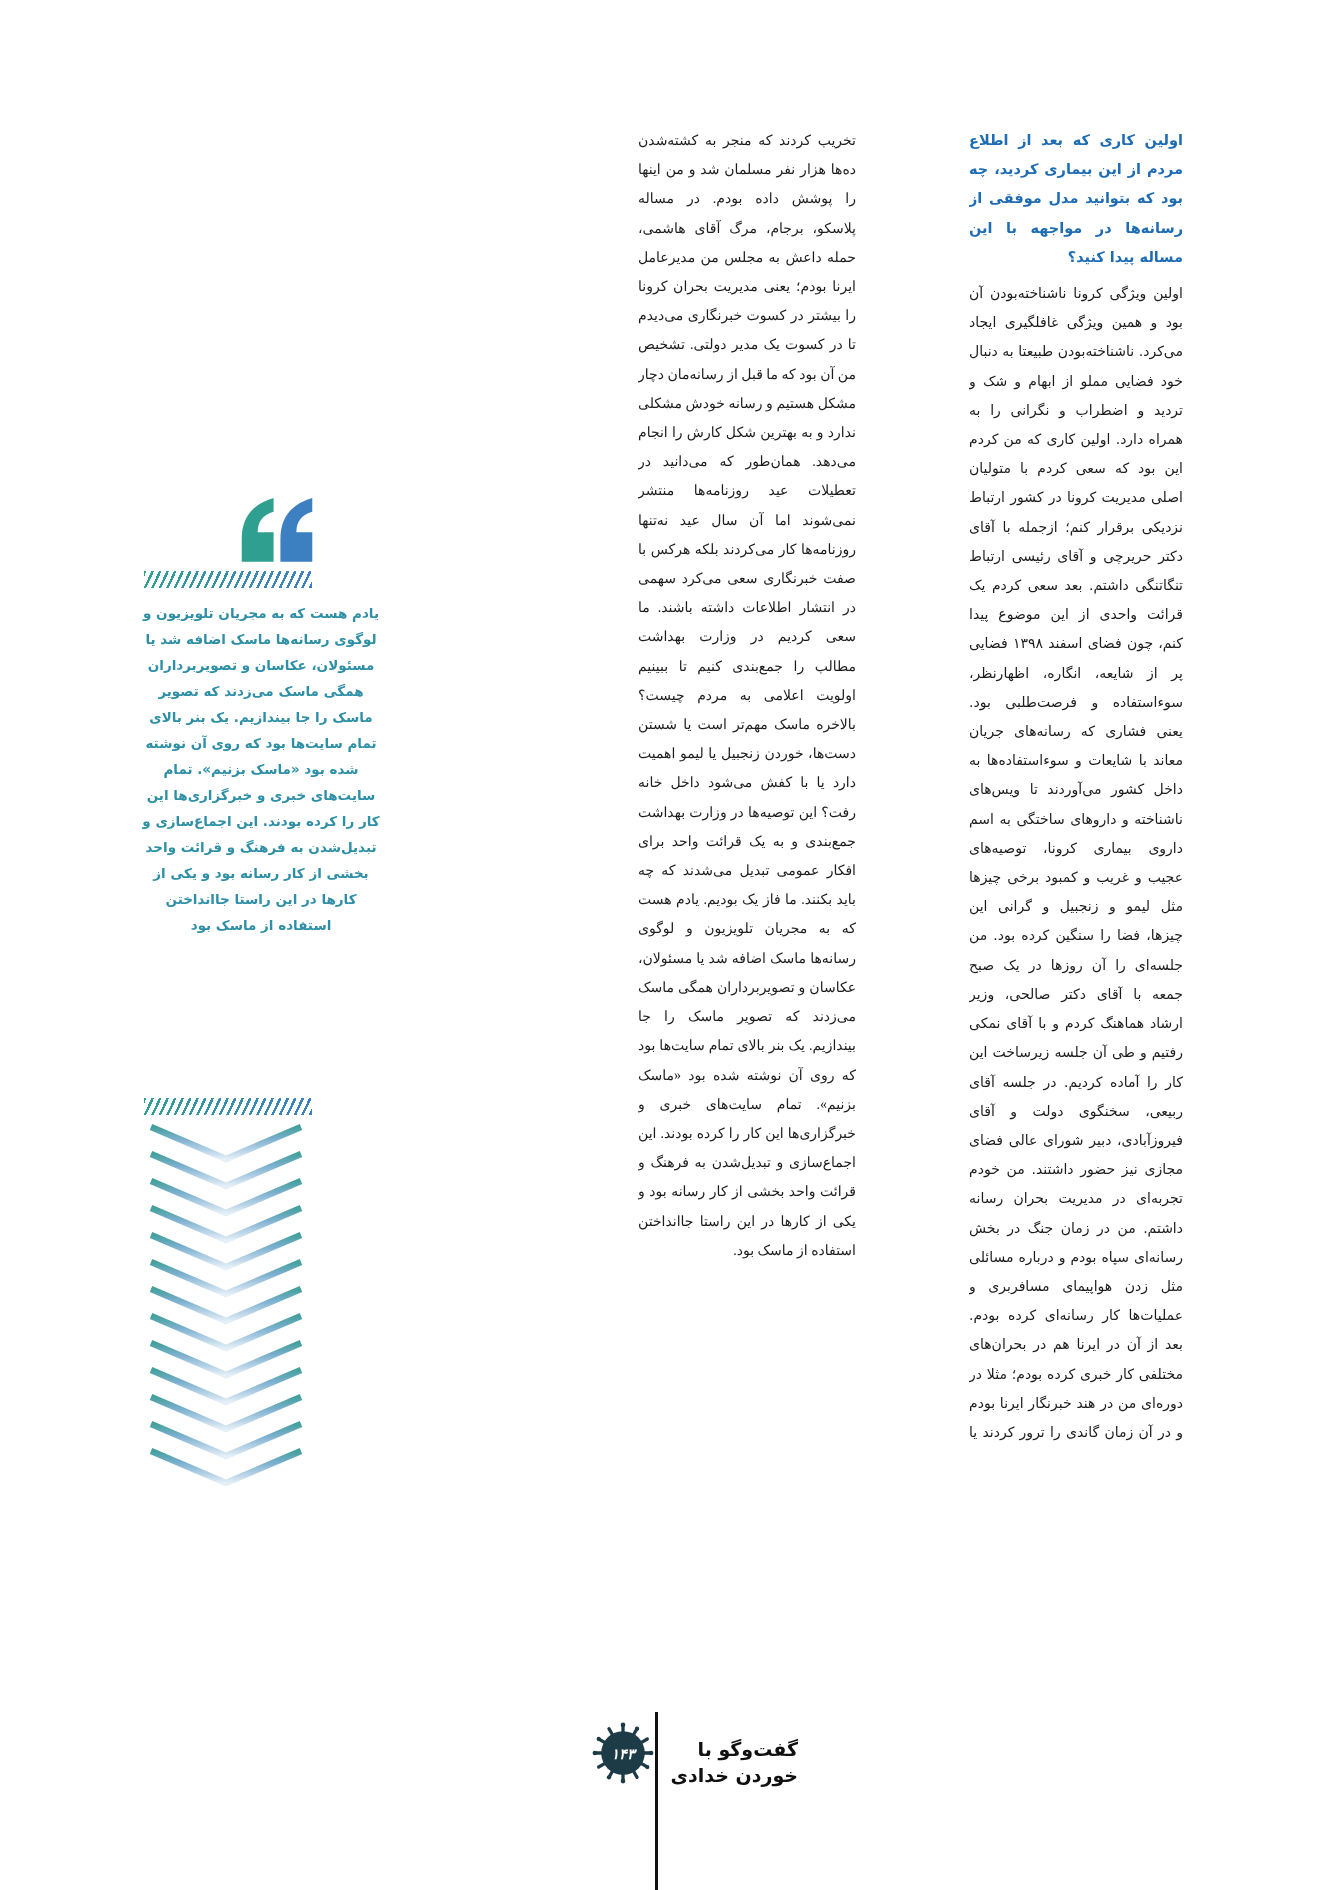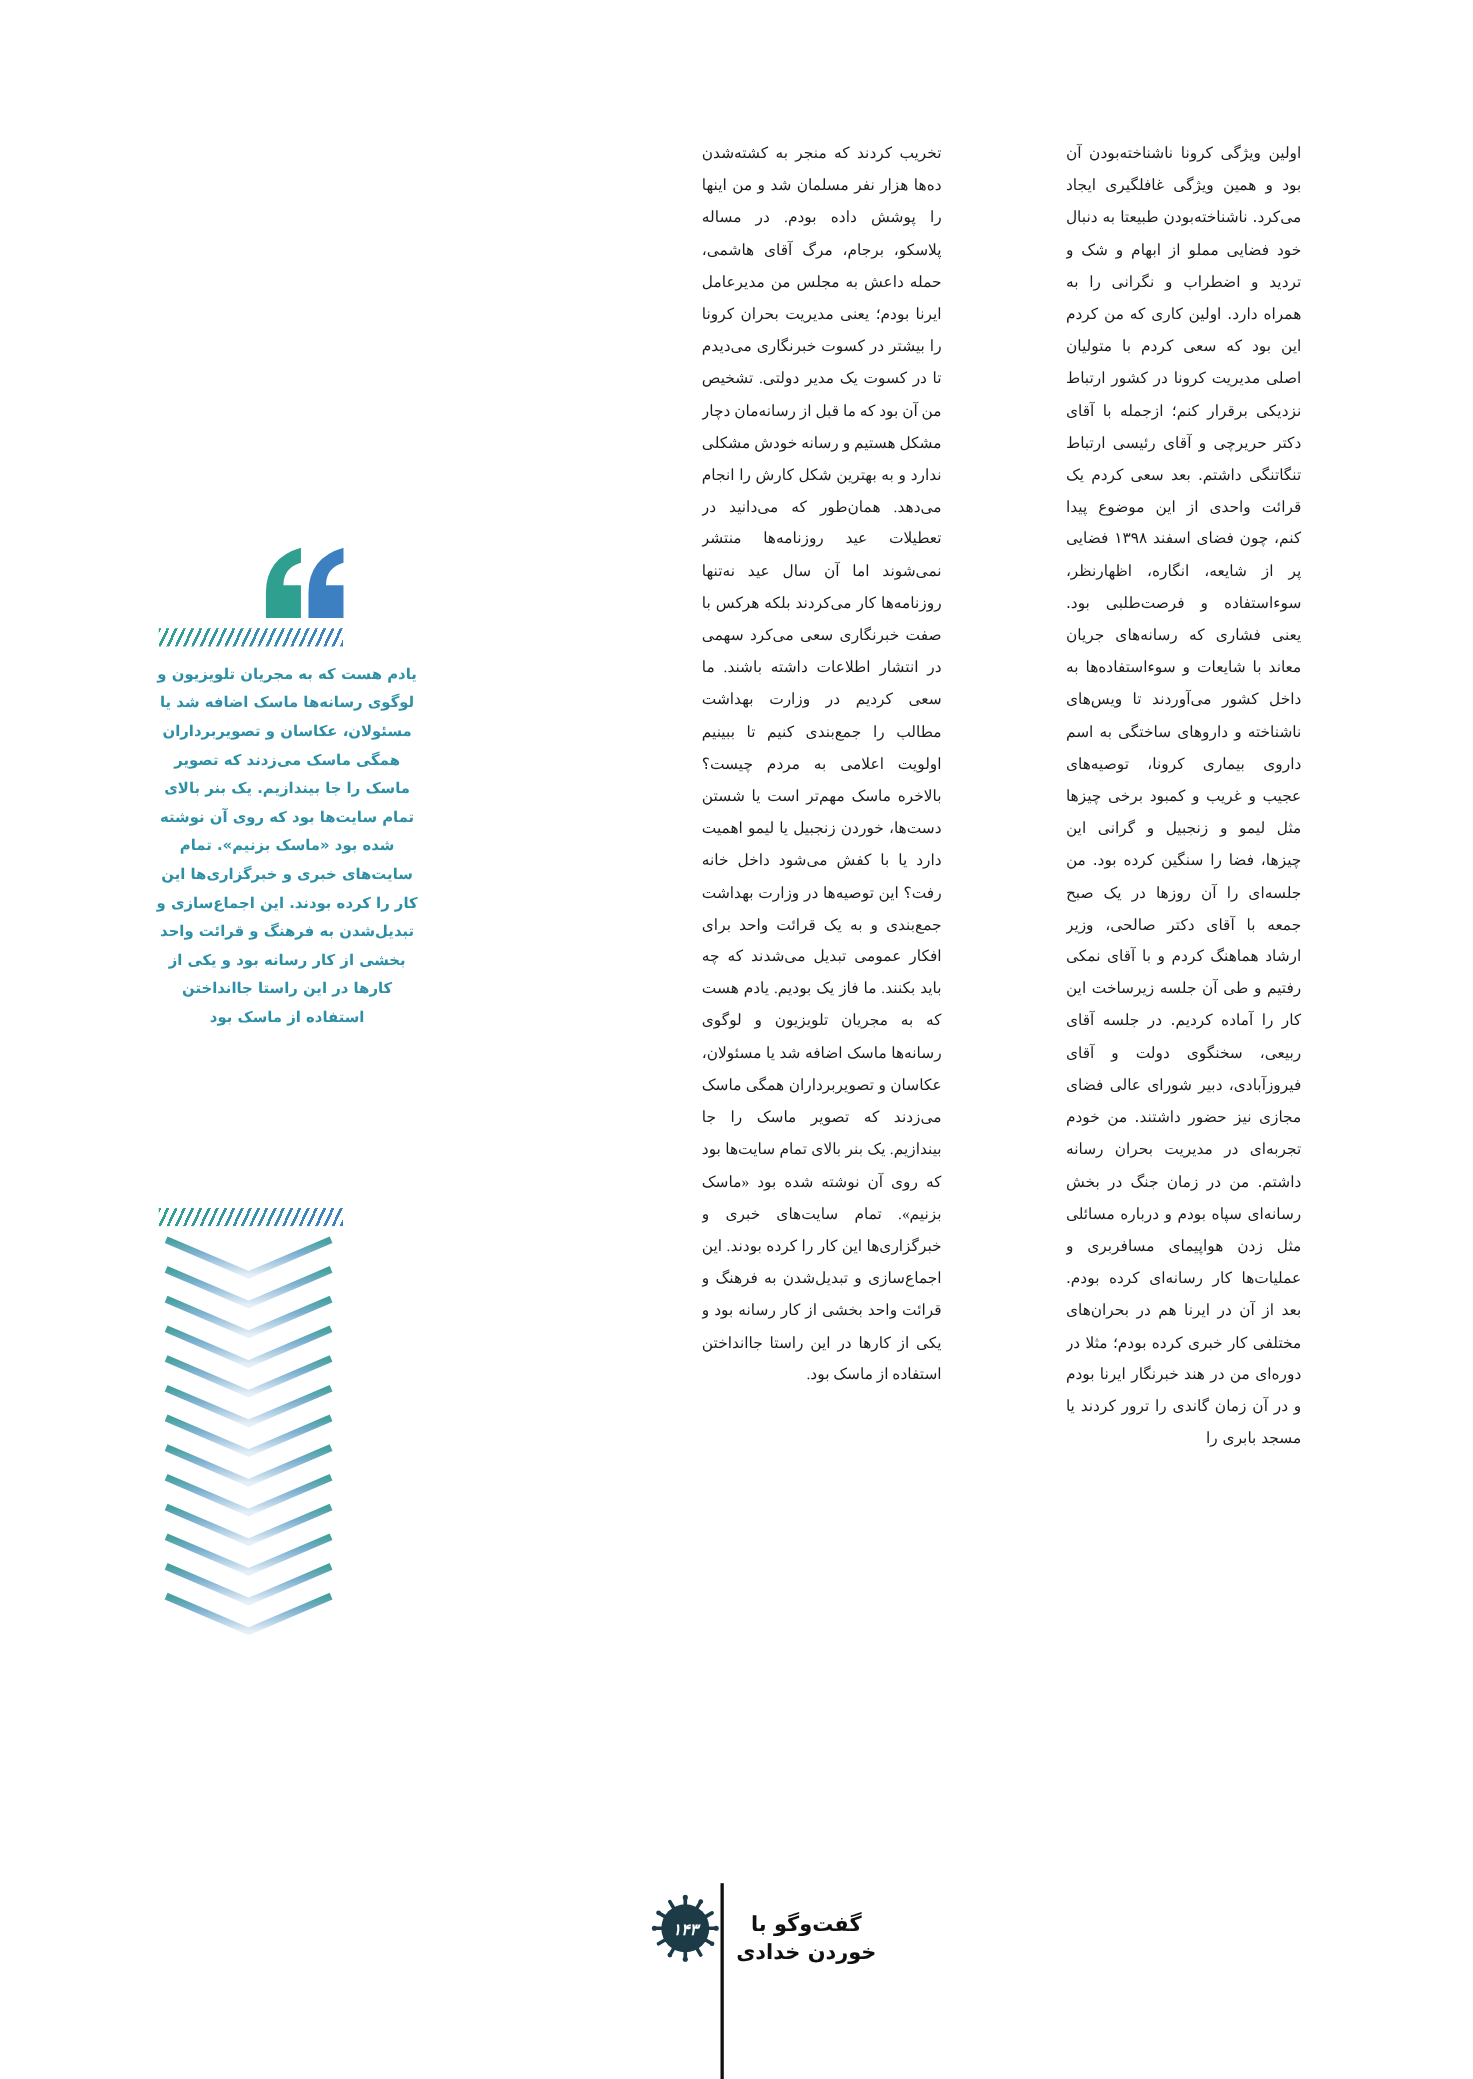--- a/index.html
+++ b/index.html
@@ -60,31 +60,32 @@
   }
   .zigzag{position:absolute;left:146px;top:1122px;width:160px;height:364px;}
   
   .virus-badge{position:absolute;left:592px;top:1722px;width:62px;height:62px;font-style:italic;}
   .footer-divider{
     position:absolute;left:655px;top:1712px;
     width:3px;height:178px;background:var(--footer-ink);
   }
   .footer-caption{
     position:absolute;left:668px;top:1736px;width:130px;
-    direction:rtl;text-align:center;
+    direction:rtl;text-align:right;
     font-weight:700;font-size:19px;line-height:26px;
     color:var(--footer-ink);
   }
 </style>
 </head>
 <body>
 
 <div class="page">
 
   <section class="col col-right">
+    <p class="question">اولین کاری که بعد از اطلاع مردم از این بیماری کردید، چه بود که بتوانید مدل موفقی از رسانه‌ها در مواجهه با این مساله پیدا کنید؟</p>
     <p class="body-text">اولین ویژگی کرونا ناشناخته‌بودن آن بود و همین ویژگی غافلگیری ایجاد می‌کرد. ناشناخته‌بودن طبیعتا به دنبال خود فضایی مملو از ابهام و شک و تردید و اضطراب و نگرانی را به همراه دارد. اولین کاری که من کردم این بود که سعی کردم با متولیان اصلی مدیریت کرونا در کشور ارتباط نزدیکی برقرار کنم؛ ازجمله با آقای دکتر حریرچی و آقای رئیسی ارتباط تنگاتنگی داشتم. بعد سعی کردم یک قرائت واحدی از این موضوع پیدا کنم، چون فضای اسفند ۱۳۹۸ فضایی پر از شایعه، انگاره، اظهارنظر، سوءاستفاده و فرصت‌طلبی بود. یعنی فشاری که رسانه‌های جریان معاند با شایعات و سوءاستفاده‌ها به داخل کشور می‌آوردند تا ویس‌های ناشناخته و داروهای ساختگی به اسم داروی بیماری کرونا، توصیه‌های عجیب و غریب و کمبود برخی چیزها مثل لیمو و زنجبیل و گرانی این چیزها، فضا را سنگین کرده بود. من جلسه‌ای را آن روزها در یک صبح جمعه با آقای دکتر صالحی، وزیر ارشاد هماهنگ کردم و با آقای نمکی رفتیم و طی آن جلسه زیرساخت این کار را آماده کردیم. در جلسه آقای ربیعی، سخنگوی دولت و آقای فیروزآبادی، دبیر شورای عالی فضای مجازی نیز حضور داشتند. من خودم تجربه‌ای در مدیریت بحران رسانه داشتم. من در زمان جنگ در بخش رسانه‌ای سپاه بودم و درباره مسائلی مثل زدن هواپیمای مسافربری و عملیات‌ها کار رسانه‌ای کرده بودم. بعد از آن در ایرنا هم در بحران‌های مختلفی کار خبری کرده بودم؛ مثلا در دوره‌ای من در هند خبرنگار ایرنا بودم و در آن زمان گاندی را ترور کردند یا مسجد بابری را</p>
   </section>
 
   <section class="col col-mid">
     <p class="body-text">تخریب کردند که منجر به کشته‌شدن ده‌ها هزار نفر مسلمان شد و من اینها را پوشش داده بودم. در مساله پلاسکو، برجام، مرگ آقای هاشمی، حمله داعش به مجلس من مدیرعامل ایرنا بودم؛ یعنی مدیریت بحران کرونا را بیشتر در کسوت خبرنگاری می‌دیدم تا در کسوت یک مدیر دولتی. تشخیص من آن بود که ما قبل از رسانه‌مان دچار مشکل هستیم و رسانه خودش مشکلی ندارد و به بهترین شکل کارش را انجام می‌دهد. همان‌طور که می‌دانید در تعطیلات عید روزنامه‌ها منتشر نمی‌شوند اما آن سال عید نه‌تنها روزنامه‌ها کار می‌کردند بلکه هرکس با صفت خبرنگاری سعی می‌کرد سهمی در انتشار اطلاعات داشته باشند. ما سعی کردیم در وزارت بهداشت مطالب را جمع‌بندی کنیم تا ببینیم اولویت اعلامی به مردم چیست؟ بالاخره ماسک مهم‌تر است یا شستن دست‌ها، خوردن زنجبیل یا لیمو اهمیت دارد یا با کفش می‌شود داخل خانه رفت؟ این توصیه‌ها در وزارت بهداشت جمع‌بندی و به یک قرائت واحد برای افکار عمومی تبدیل می‌شدند که چه باید بکنند. ما فاز یک بودیم. یادم هست که به مجریان تلویزیون و لوگوی رسانه‌ها ماسک اضافه شد یا مسئولان، عکاسان و تصویربرداران همگی ماسک می‌زدند که تصویر ماسک را جا بیندازیم. یک بنر بالای تمام سایت‌ها بود که روی آن نوشته شده بود «ماسک بزنیم». تمام سایت‌های خبری و خبرگزاری‌ها این کار را کرده بودند. این اجماع‌سازی و تبدیل‌شدن به فرهنگ و قرائت واحد بخشی از کار رسانه بود و یکی از کارها در این راستا جاانداختن استفاده از ماسک بود.</p>
   </section>
 
   <div class="quote-glyph">
     <svg viewBox="0 0 62 58" width="74" height="66" aria-hidden="true">
       <path d="M0 36 Q0 8 28 0 L28 12 Q14 16 14 30 L28 30 L28 56 L0 56 Z" fill="#2fa08f"></path>

